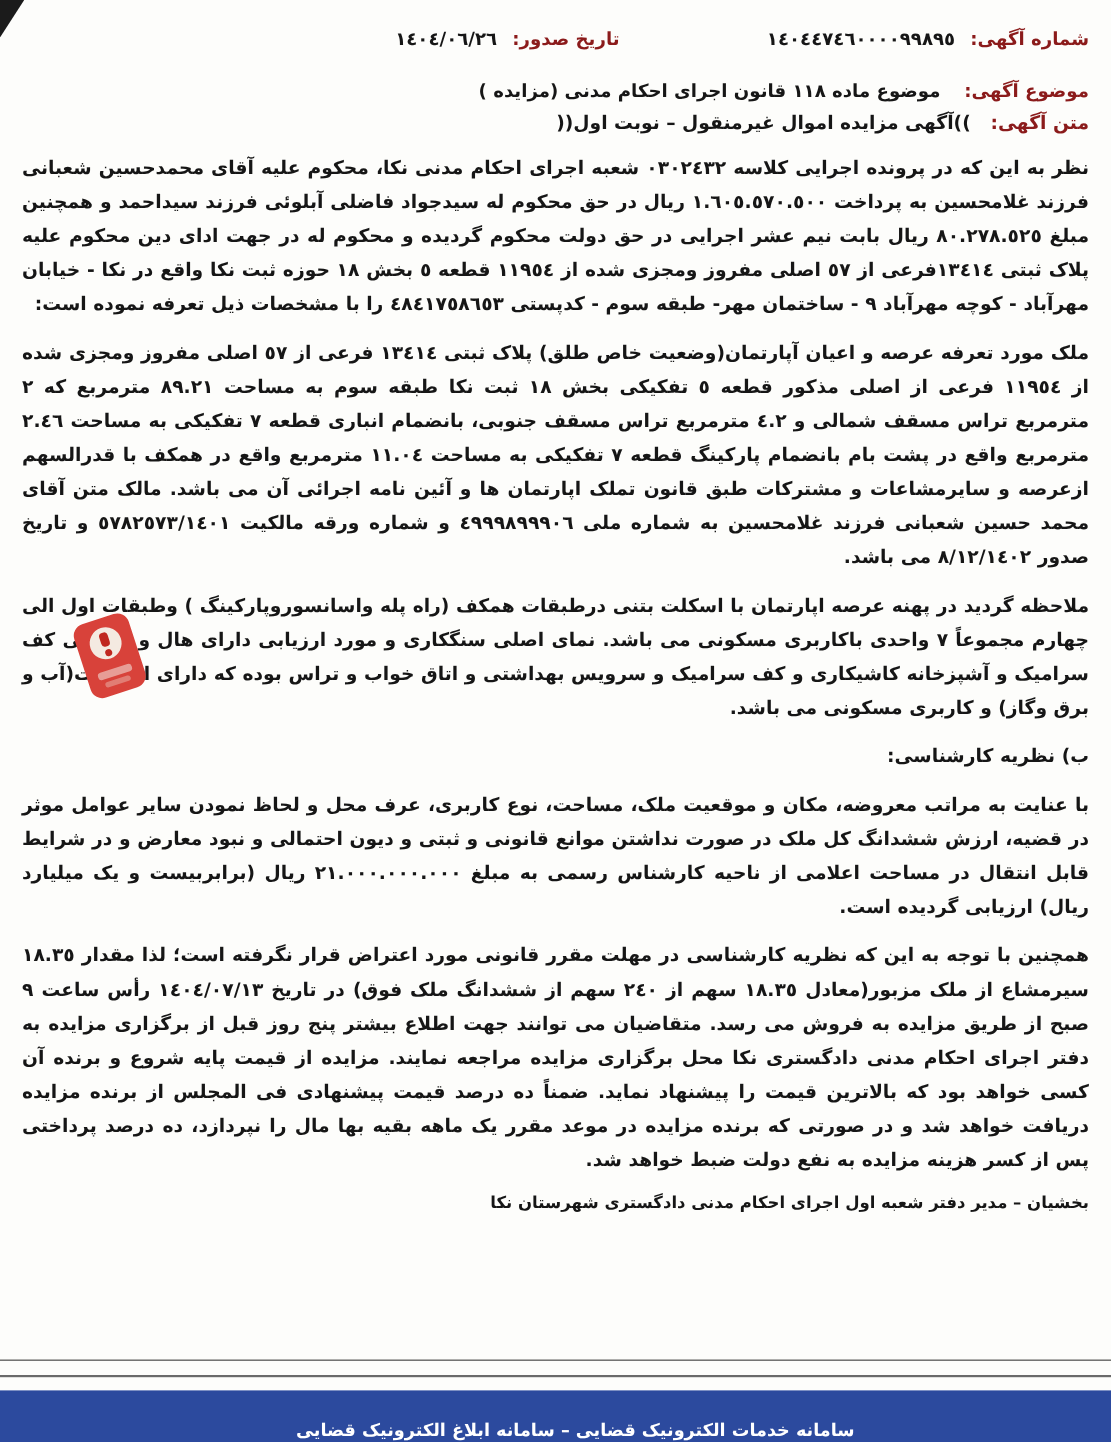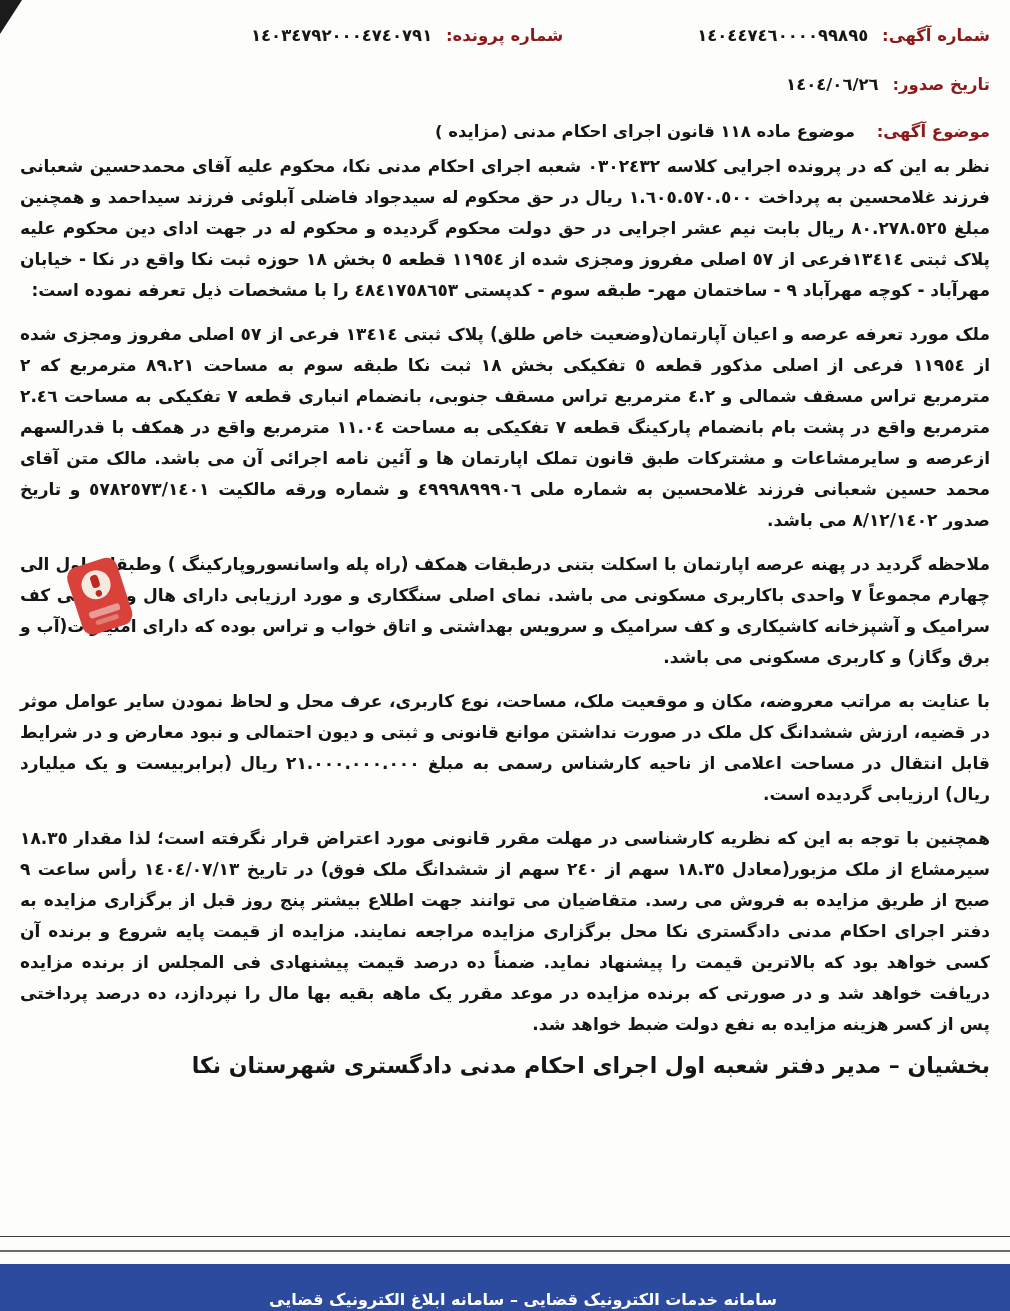--- a/index.html
+++ b/index.html
@@ -32,21 +32,21 @@
   .metn-row { font-size: 17px; margin-bottom: 16px; }
   .metn-row .val { margin-right: 12px; }
 
   p.body-par {
     font-size: 17px;
     line-height: 31px;
     text-align: justify;
     margin: 0 0 13px 0;
   }
   .sec-head { font-size: 17px; line-height: 31px; margin: 4px 0 13px 0; }
-  .signature { font-size: 22px; margin-top: 12px; }
+  .signature { font-size: 15px; margin-top: 12px; }
 
   .corner {
     position: absolute; top: 0; left: 0;
     width: 22px; height: 34px;
     background: #1b1b1b;
     clip-path: polygon(0 0, 100% 0, 0 100%);
   }
 
   .stamp { position: absolute; left: 64px; top: 552px; }
 
@@ -74,42 +74,43 @@
 <div class="corner"></div>
 
 <div class="doc">
 
   <div class="meta-grid">
     <div class="field">
       <span class="lbl">شماره آگهی:</span>
       <span class="val">١٤٠٤٤٧٤٦٠٠٠٠٩٩٨٩٥</span>
     </div>
     <div class="field">
-      <span class="lbl">شماره پرونده:</span>
-      <span class="val">١٤٠٣٤٧٩٢٠٠٠٤٧٤٠٧٩١</span>
-    </div>
-    <div class="field">
       <span class="lbl">تاریخ صدور:</span>
       <span class="val">١٤٠٤/٠٦/٢٦</span>
     </div>
   </div>
 
   <div class="subject-row field">
     <span class="lbl">موضوع آگهی:</span>
     <span class="val">موضوع ماده ١١٨ قانون اجرای احکام مدنی (مزایده )</span>
   </div>
 
+  <div class="metn-row field">
+    <span class="lbl">متن آگهی:</span>
+    <span class="val">))آگهی مزایده اموال غیرمنقول – نوبت اول((</span>
+  </div>
 
   <p class="body-par">نظر به این که در پرونده اجرایی کلاسه ٠٣٠٢٤٣٢ شعبه اجرای احکام مدنی نکا، محکوم علیه آقای محمدحسین شعبانی فرزند غلامحسین به پرداخت ١.٦٠٥.٥٧٠.٥٠٠ ریال در حق محکوم له سیدجواد فاضلی آبلوئی فرزند سیداحمد و همچنین مبلغ ٨٠.٢٧٨.٥٢٥ ریال بابت نیم عشر اجرایی در حق دولت محکوم گردیده و محکوم له در جهت ادای دین محکوم علیه پلاک ثبتی ١٣٤١٤فرعی از ٥٧ اصلی مفروز ومجزی شده از ١١٩٥٤ قطعه ٥ بخش ١٨ حوزه ثبت نکا واقع در نکا - خیابان مهرآباد - کوچه مهرآباد ٩ - ساختمان مهر- طبقه سوم - کدپستی ٤٨٤١٧٥٨٦٥٣ را با مشخصات ذیل تعرفه نموده است:</p>
 
 
   <p class="body-par">ملک مورد تعرفه عرصه و اعیان آپارتمان(وضعیت خاص طلق) پلاک ثبتی ١٣٤١٤ فرعی از ٥٧ اصلی مفروز ومجزی شده از ١١٩٥٤ فرعی از اصلی مذکور قطعه ٥ تفکیکی بخش ١٨ ثبت نکا طبقه سوم به مساحت ٨٩.٢١ مترمربع که ٢ مترمربع تراس مسقف شمالی و ٤.٢ مترمربع تراس مسقف جنوبی، بانضمام انباری قطعه ٧ تفکیکی به مساحت ٢.٤٦ مترمربع واقع در پشت بام بانضمام پارکینگ قطعه ٧ تفکیکی به مساحت ١١.٠٤ مترمربع واقع در همکف با قدرالسهم ازعرصه و سایرمشاعات و مشترکات طبق قانون تملک اپارتمان ها و آئین نامه اجرائی آن می باشد. مالک متن آقای محمد حسین شعبانی فرزند غلامحسین به شماره ملی ٤٩٩٩٨٩٩٩٠٦ و شماره ورقه مالکیت ٥٧٨٢٥٧٣/١٤٠١ و تاریخ صدور ٨/١٢/١٤٠٢ می باشد.</p>
 
   <p class="body-par">ملاحظه گردید در پهنه عرصه اپارتمان با اسکلت بتنی درطبقات همکف (راه پله واسانسوروپارکینگ ) وطبقات اول الی چهارم مجموعاً ٧ واحدی باکاربری مسکونی می باشد. نمای اصلی سنگکاری و مورد ارزیابی دارای هال و پذیرائی کف سرامیک و آشپزخانه کاشیکاری و کف سرامیک و سرویس بهداشتی و اتاق خواب و تراس بوده که دارای امتیازات(آب و برق وگاز) و کاربری مسکونی می باشد.</p>
 
+  <div class="sec-head">ب) نظریه کارشناسی:</div>
 
   <p class="body-par">با عنایت به مراتب معروضه، مکان و موقعیت ملک، مساحت، نوع کاربری، عرف محل و لحاظ نمودن سایر عوامل موثر در قضیه، ارزش ششدانگ کل ملک در صورت نداشتن موانع قانونی و ثبتی و دیون احتمالی و نبود معارض و در شرایط قابل انتقال در مساحت اعلامی از ناحیه کارشناس رسمی به مبلغ ٢١.٠٠٠.٠٠٠.٠٠٠ ریال (برابربیست و یک میلیارد ریال) ارزیابی گردیده است.</p>
 
   <p class="body-par">همچنین با توجه به این که نظریه کارشناسی در مهلت مقرر قانونی مورد اعتراض قرار نگرفته است؛ لذا مقدار ١٨.٣٥ سیرمشاع از ملک مزبور(معادل ١٨.٣٥ سهم از ٢٤٠ سهم از ششدانگ ملک فوق) در تاریخ ١٤٠٤/٠٧/١٣ رأس ساعت ٩ صبح از طریق مزایده به فروش می رسد. متقاضیان می توانند جهت اطلاع بیشتر پنج روز قبل از برگزاری مزایده به دفتر اجرای احکام مدنی دادگستری نکا محل برگزاری مزایده مراجعه نمایند. مزایده از قیمت پایه شروع و برنده آن کسی خواهد بود که بالاترین قیمت را پیشنهاد نماید. ضمناً ده درصد قیمت پیشنهادی فی المجلس از برنده مزایده دریافت خواهد شد و در صورتی که برنده مزایده در موعد مقرر یک ماهه بقیه بها مال را نپردازد، ده درصد پرداختی پس از کسر هزینه مزایده به نفع دولت ضبط خواهد شد.</p>
 
   <div class="signature">بخشیان – مدیر دفتر شعبه اول اجرای احکام مدنی دادگستری شهرستان نکا</div>
 
 </div>
 
 <div class="stamp">

